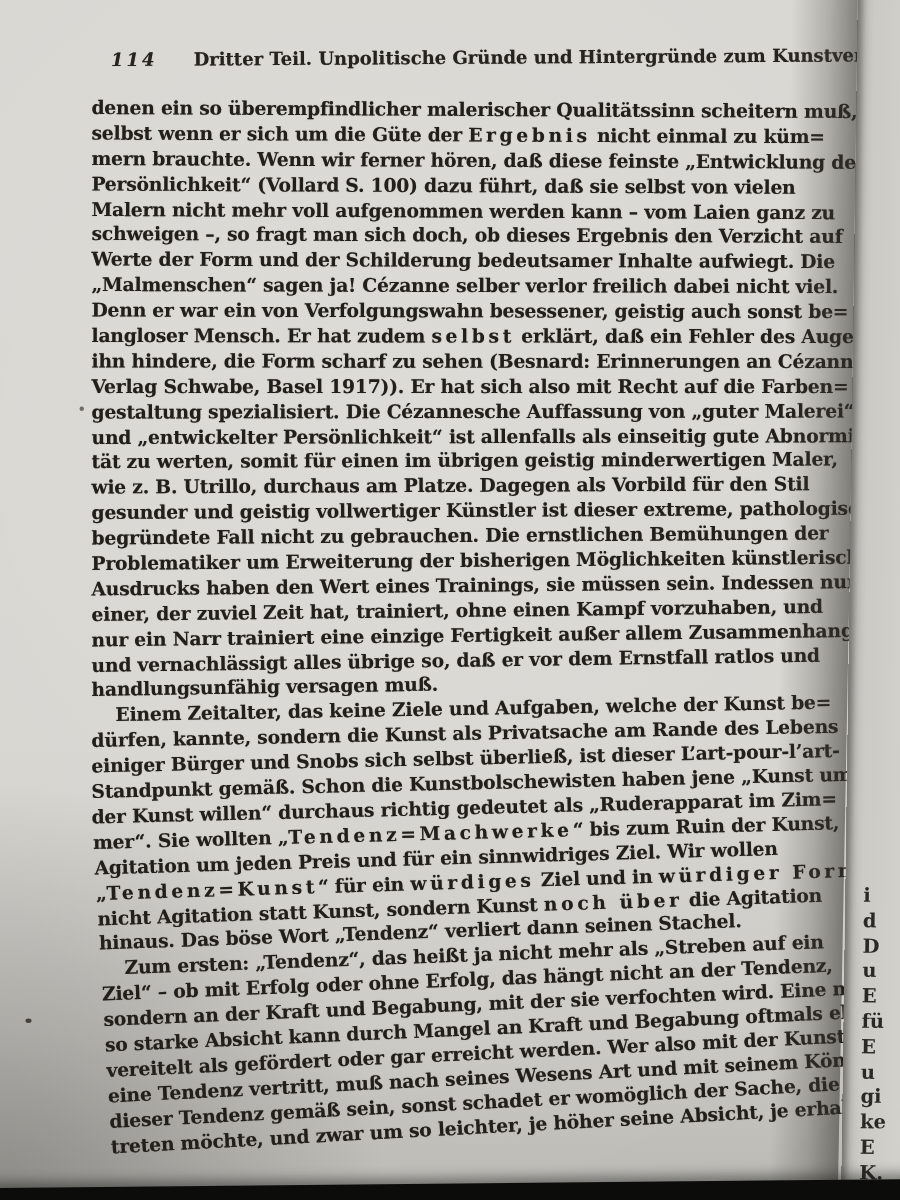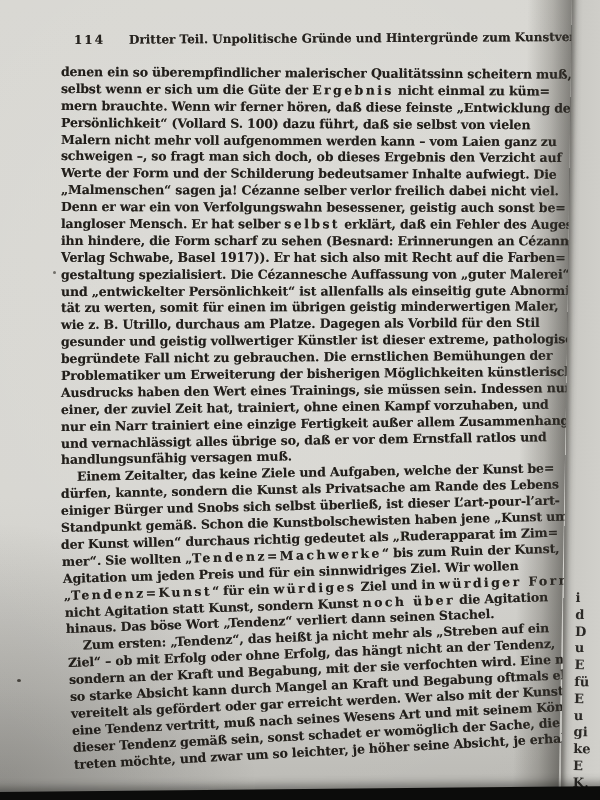--- a/index.html
+++ b/index.html
@@ -46,21 +46,21 @@
     background:#0c0c0b;transform:rotate(-0.55deg);
     box-shadow:0 -4px 8px rgba(25,24,22,.45);
   }
   
   .running-head{
     position:absolute;left:74px;top:33px;width:480px;
     font-size:12px;font-weight:bold;color:#26231f;white-space:nowrap;
     transform:rotate(-0.35deg);transform-origin:left center;
     text-shadow:0 0 .5px rgba(45,40,34,.55);
   }
-  .running-head .pagenum{margin-right:24px;letter-spacing:2px;}
+  .running-head .pagenum{margin-right:24px;letter-spacing:2px;font-style:italic;}
   
   .text-block{
     position:absolute;left:61px;top:64px;width:488px;
     font-size:12.5px;font-weight:bold;color:#221f1b;
     text-shadow:0 0 .55px rgba(45,40,33,.5);
   }
   .line{
     height:16.9px;line-height:16.9px;white-space:nowrap;
     transform-origin:left center;letter-spacing:-0.15px;
   }
@@ -84,21 +84,21 @@
   <div class="text-block">
       <div class="line" style="transform: rotate(0.3deg); margin-left: 0px;">denen ein so überempfindlicher malerischer Qualitätssinn scheitern muß,</div>
       <div class="line" style="transform: rotate(0.296deg); margin-left: 0px;"><span>selbst wenn er sich um die Güte der </span><span class="sp">Ergebnis</span><span> nicht einmal zu küm=</span></div>
       <div class="line" style="transform: rotate(0.285deg); margin-left: 0px;">mern brauchte. Wenn wir ferner hören, daß diese feinste „Entwicklung der</div>
       <div class="line" style="transform: rotate(0.269deg); margin-left: 0px;">Persönlichkeit“ (Vollard S. 100) dazu führt, daß sie selbst von vielen</div>
       <div class="line" style="transform: rotate(0.248deg); margin-left: 0px;">Malern nicht mehr voll aufgenommen werden kann – vom Laien ganz zu</div>
       <div class="line" style="transform: rotate(0.223deg); margin-left: 0px;">schweigen –, so fragt man sich doch, ob dieses Ergebnis den Verzicht auf</div>
       <div class="line" style="transform: rotate(0.193deg); margin-left: 0px;">Werte der Form und der Schilderung bedeutsamer Inhalte aufwiegt. Die</div>
       <div class="line" style="transform: rotate(0.159deg); margin-left: 0px;">„Malmenschen“ sagen ja! Cézanne selber verlor freilich dabei nicht viel.</div>
       <div class="line" style="transform: rotate(0.121deg); margin-left: 0px;">Denn er war ein von Verfolgungswahn besessener, geistig auch sonst be=</div>
-      <div class="line" style="transform: rotate(0.078deg); margin-left: 0px;"><span>langloser Mensch. Er hat selber </span><span class="sp">selbst</span><span> erklärt, daß ein Fehler des Auges</span></div>
+      <div class="line" style="transform: rotate(0.078deg); margin-left: 0px;"><span>langloser Mensch. Er hat zudem </span><span class="sp">selbst</span><span> erklärt, daß ein Fehler des Auges</span></div>
       <div class="line" style="transform: rotate(0.032deg); margin-left: 0px;">ihn hindere, die Form scharf zu sehen (Besnard: Erinnerungen an Cézanne,</div>
       <div class="line" style="transform: rotate(-0.018deg); margin-left: 0px;">Verlag Schwabe, Basel 1917)). Er hat sich also mit Recht auf die Farben=</div>
       <div class="line" style="transform: rotate(-0.072deg); margin-left: 0px;">gestaltung spezialisiert. Die Cézannesche Auffassung von „guter Malerei“</div>
       <div class="line" style="transform: rotate(-0.13deg); margin-left: 0px;">und „entwickelter Persönlichkeit“ ist allenfalls als einseitig gute Abnormi=</div>
       <div class="line" style="transform: rotate(-0.191deg); margin-left: 0px;">tät zu werten, somit für einen im übrigen geistig minderwertigen Maler,</div>
       <div class="line" style="transform: rotate(-0.256deg); margin-left: 0px;">wie z. B. Utrillo, durchaus am Platze. Dagegen als Vorbild für den Stil</div>
       <div class="line" style="transform: rotate(-0.325deg); margin-left: 0px;">gesunder und geistig vollwertiger Künstler ist dieser extreme, pathologisch</div>
       <div class="line" style="transform: rotate(-0.397deg); margin-left: 0px;">begründete Fall nicht zu gebrauchen. Die ernstlichen Bemühungen der</div>
       <div class="line" style="transform: rotate(-0.473deg); margin-left: 0px;">Problematiker um Erweiterung der bisherigen Möglichkeiten künstlerischen</div>
       <div class="line" style="transform: rotate(-0.552deg); margin-left: 0px;">Ausdrucks haben den Wert eines Trainings, sie müssen sein. Indessen nur</div>

